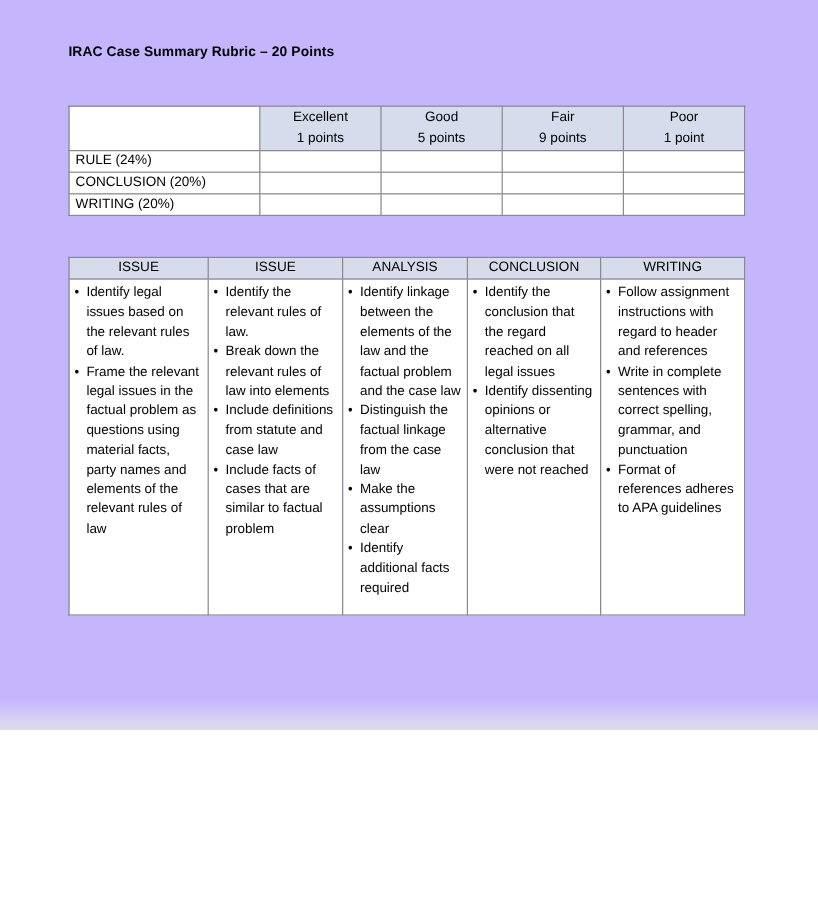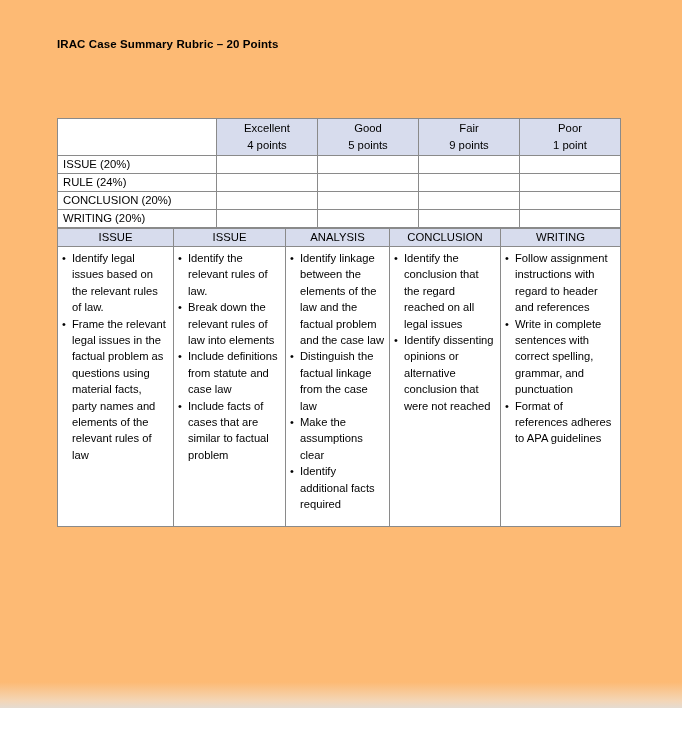--- a/index.html
+++ b/index.html
@@ -12,22 +12,22 @@
     height: 752px;
     position: relative;
     font-family: "Liberation Sans", sans-serif;
     color: #000000;
     overflow: hidden;
   }
   .page {
     position: absolute;
     left: 0; top: 0;
     width: 682px;
-    height: 708px;
-    background: #fdba74;
+    height: 608px;
+    background: #c4b5fd;
   }
   .page-shadow {
     position: absolute;
     left: 0;
     bottom: 0;
     width: 682px;
     height: 26px;
     background: linear-gradient(to bottom, rgba(255,255,255,0) 0%, rgba(236,236,236,0.55) 72%, rgba(225,225,225,0.85) 100%);
     pointer-events: none;
   }
@@ -52,21 +52,20 @@
     vertical-align: top;
     padding: 0;
     font-weight: normal;
   }
 
   
   #scoring-table {
     left: 57px;
     top: 88px;
     width: 563px;
-    margin-top: 30px;
   }
   #scoring-table .hdr-blank {
     background: #ffffff;
     height: 33px;
   }
   #scoring-table .hdr-cell {
     background: #d7dced;
     text-align: center;
     font-size: 11.3px;
     line-height: 16.5px;
@@ -84,21 +83,21 @@
     background: #ffffff;
   }
   #scoring-table .score-cell {
     background: #ffffff;
     height: 15px;
   }
 
   
   #descriptor-table {
     left: 57px;
-    top: 228px;
+    top: 214px;
     width: 563px;
   }
   #descriptor-table .dhdr {
     background: #d7dced;
     text-align: center;
     font-size: 11.3px;
     line-height: 14px;
     padding: 1px 2px 2px 2px;
     height: 14px;
   }
@@ -140,44 +139,37 @@
       <col style="width:101px">
       <col style="width:101px">
       <col style="width:101px">
       <col style="width:101px">
     </colgroup>
     <thead>
       <tr>
         <th class="hdr-blank"></th>
         <th class="hdr-cell">
           <span>Excellent</span>
-          <span class="pts">4 points</span>
+          <span class="pts">1 points</span>
         </th>
         <th class="hdr-cell">
           <span>Good</span>
           <span class="pts">5 points</span>
         </th>
         <th class="hdr-cell">
           <span>Fair</span>
           <span class="pts">9 points</span>
         </th>
         <th class="hdr-cell">
           <span>Poor</span>
           <span class="pts">1 point</span>
         </th>
       </tr>
     </thead>
     <tbody>
-      <tr>
-        <td class="crit-cell">ISSUE (20%)</td>
-        <td class="score-cell"></td>
-        <td class="score-cell"></td>
-        <td class="score-cell"></td>
-        <td class="score-cell"></td>
-      </tr>
       <tr>
         <td class="crit-cell">RULE (24%)</td>
         <td class="score-cell"></td>
         <td class="score-cell"></td>
         <td class="score-cell"></td>
         <td class="score-cell"></td>
       </tr>
       <tr>
         <td class="crit-cell">CONCLUSION (20%)</td>
         <td class="score-cell"></td>

